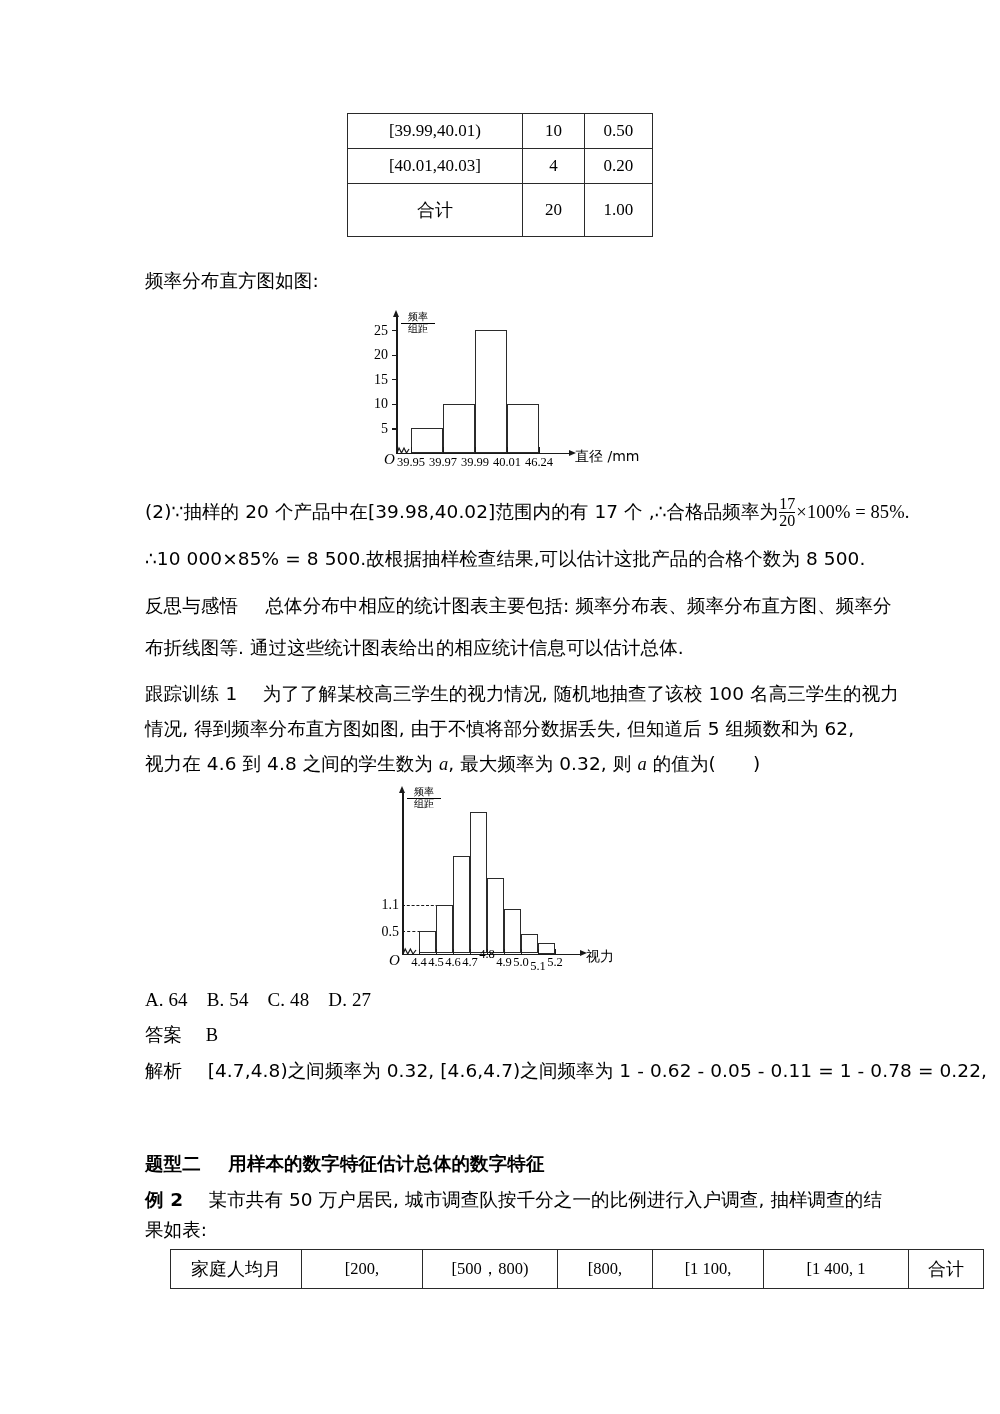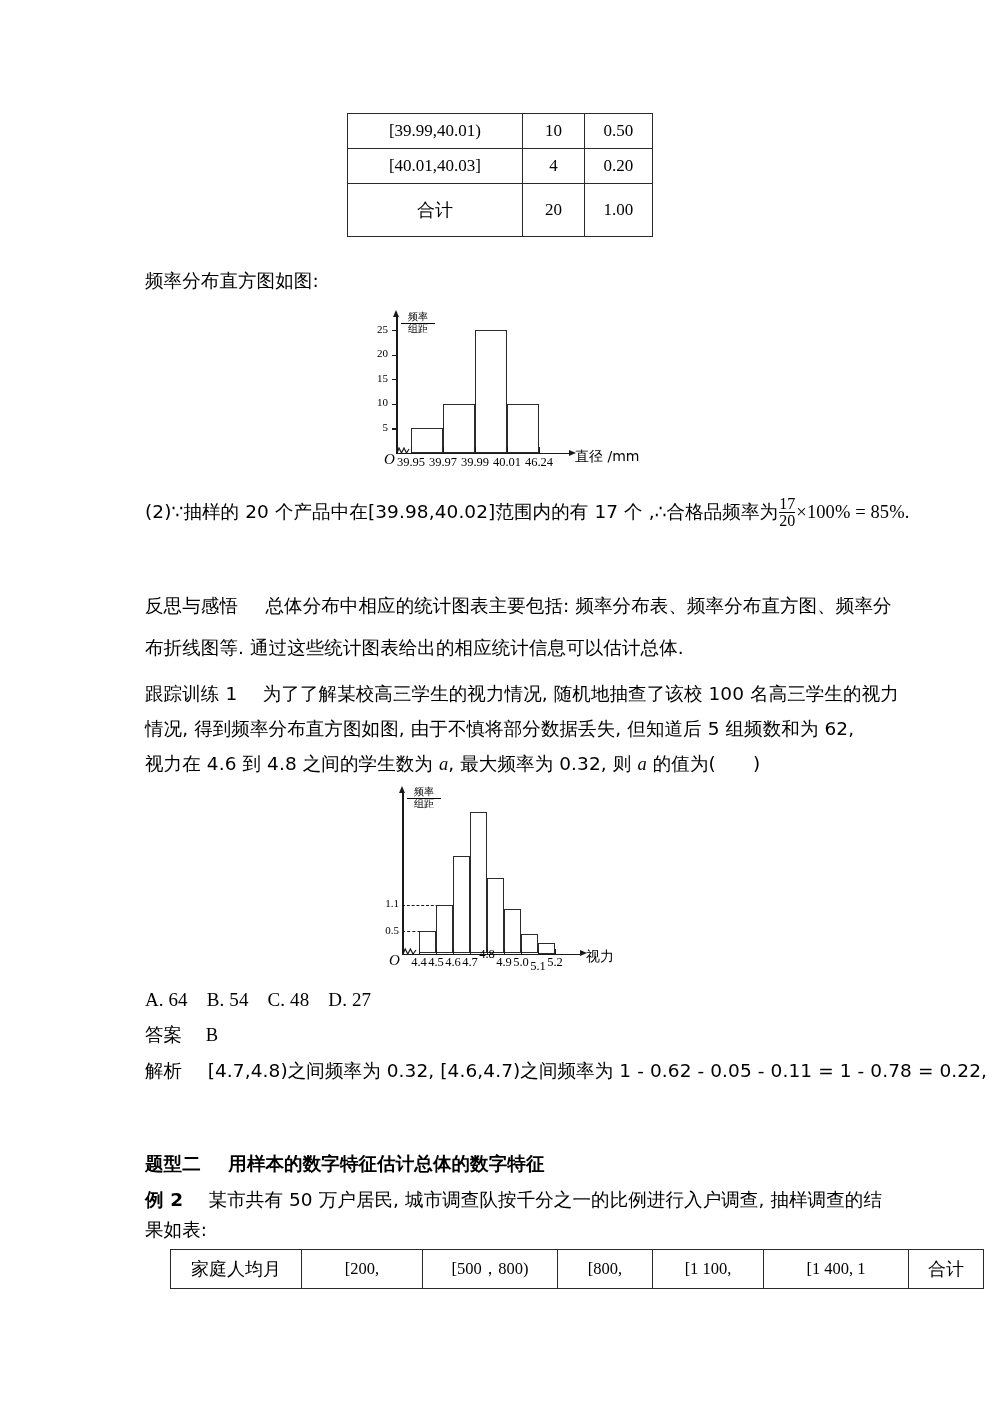--- a/index.html
+++ b/index.html
@@ -72,21 +72,21 @@
   .tick { position: absolute; background: #1a1a1a; width: 1.3px; }
   .hticklabel {
     position: absolute;
     font-size: 12.5px;
     font-family: "Liberation Serif", serif;
     text-align: center;
     white-space: nowrap;
   }
   .vticklabel {
     position: absolute;
-    font-size: 11px;
+    font-size: 14px;
     font-family: "Liberation Serif", serif;
     text-align: right;
     white-space: nowrap;
   }
   .bar {
     position: absolute;
     border: 1.4px solid #2b2b2b;
     background: transparent;
     box-sizing: border-box;
   }
@@ -220,20 +220,21 @@
     <div class="hticklabel" style="left:118px; top:150px; width:38px;">40.01</div>
     <div class="hticklabel" style="left:150px; top:150px; width:38px;">46.24</div>
 
     <div class="axis-name" style="left:205px; top:143px;">直径 /mm</div>
   </div>
 
   <div class="para" style="left:145px; top:496px;">
     <span class="han">(2)∵抽样的 20 个产品中在[39.98,40.02]范围内的有 17 个 ,∴合格品频率为</span><span class="frac"><span>17</span><span class="den">20</span></span><span class="num">×100% = 85%.</span>
   </div>
 
+  <div class="para han" style="left:145px; top:545px;">∴10 000×85% = 8 500.故根据抽样检查结果,可以估计这批产品的合格个数为 8 500.</div>
 
   <div class="para" style="left:145px; top:592px;">
     <span class="han">反思与感悟</span>
     <span style="display:inline-block; width:18px;"></span>
     <span class="han">总体分布中相应的统计图表主要包括: 频率分布表、频率分布直方图、频率分</span>
   </div>
   <div class="para han" style="left:145px; top:634px;">布折线图等. 通过这些统计图表给出的相应统计信息可以估计总体.</div>
 
   <div class="para" style="left:145px; top:680px;">
     <span class="han">跟踪训练 1</span>

